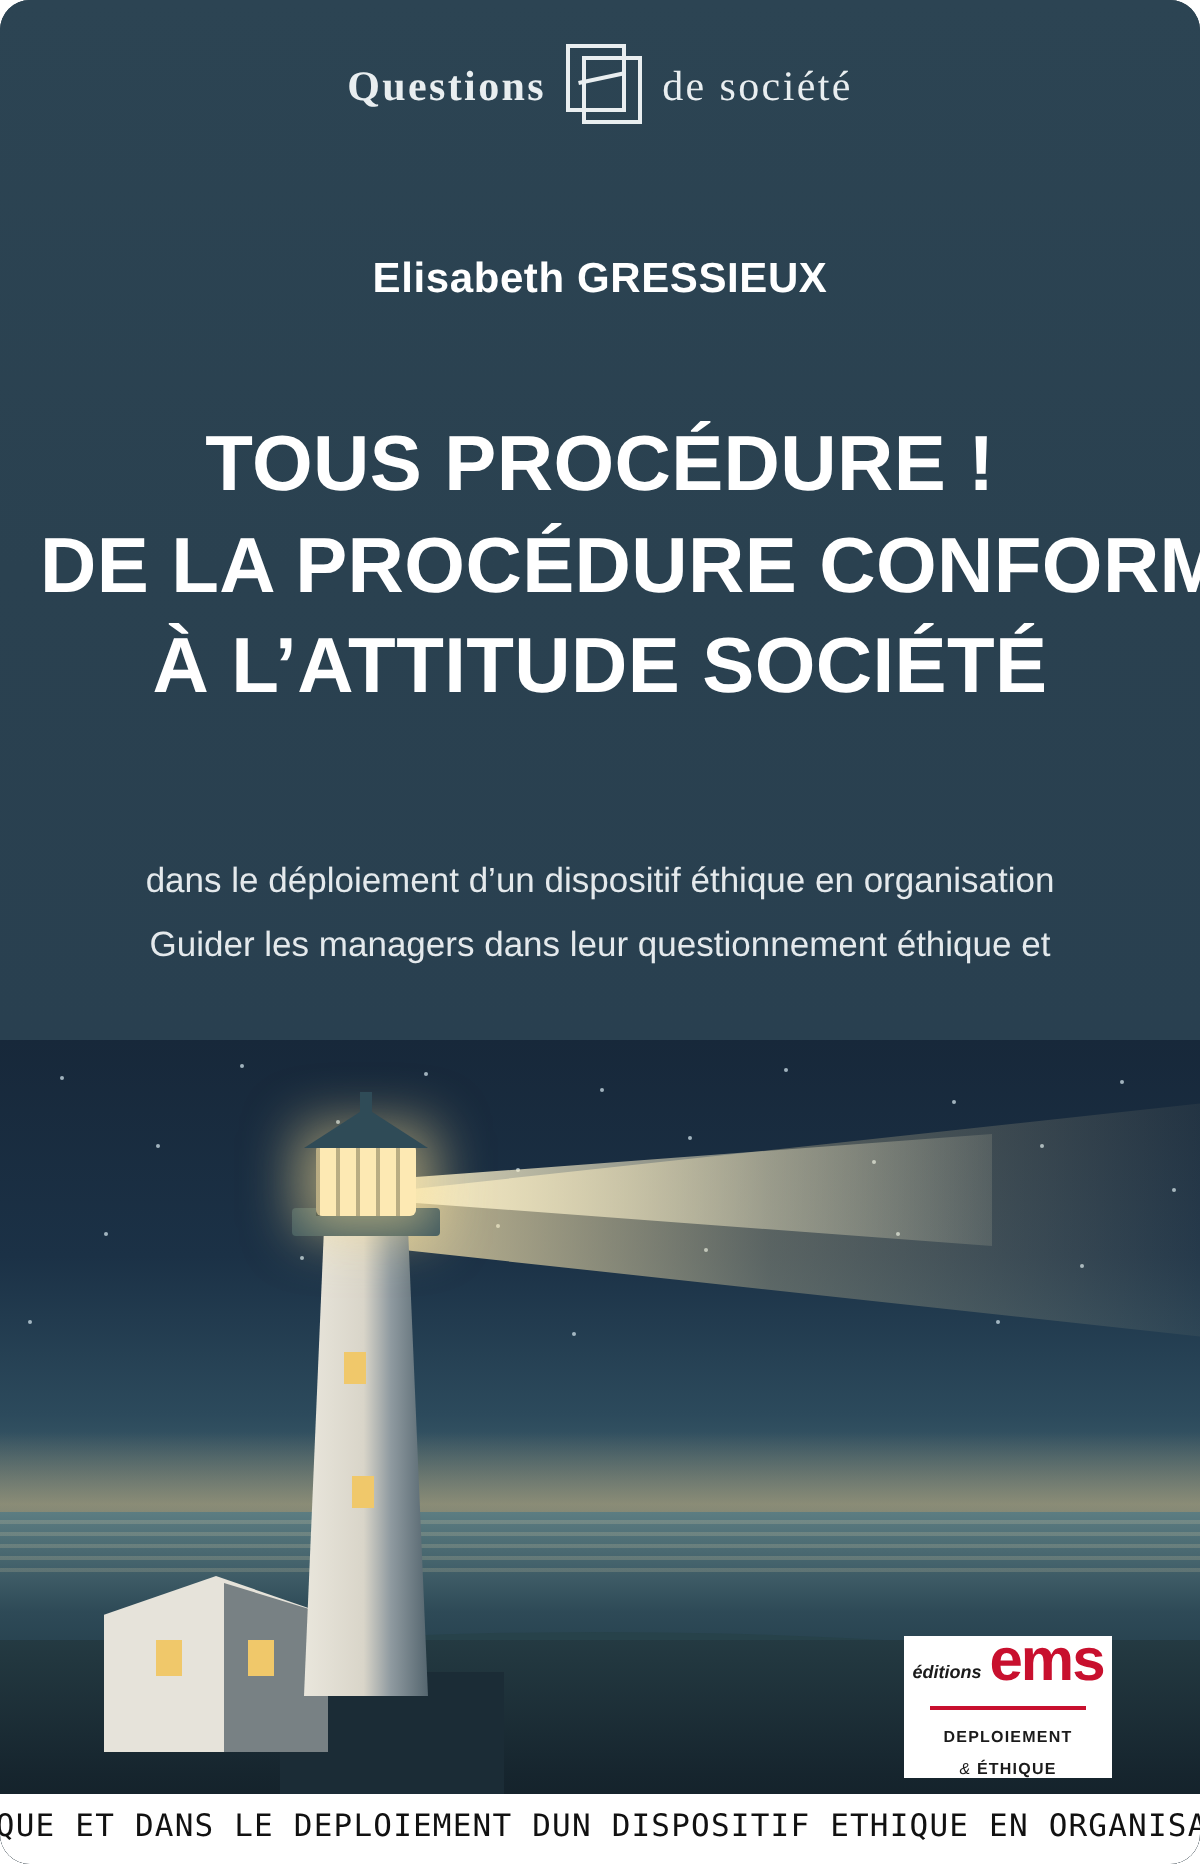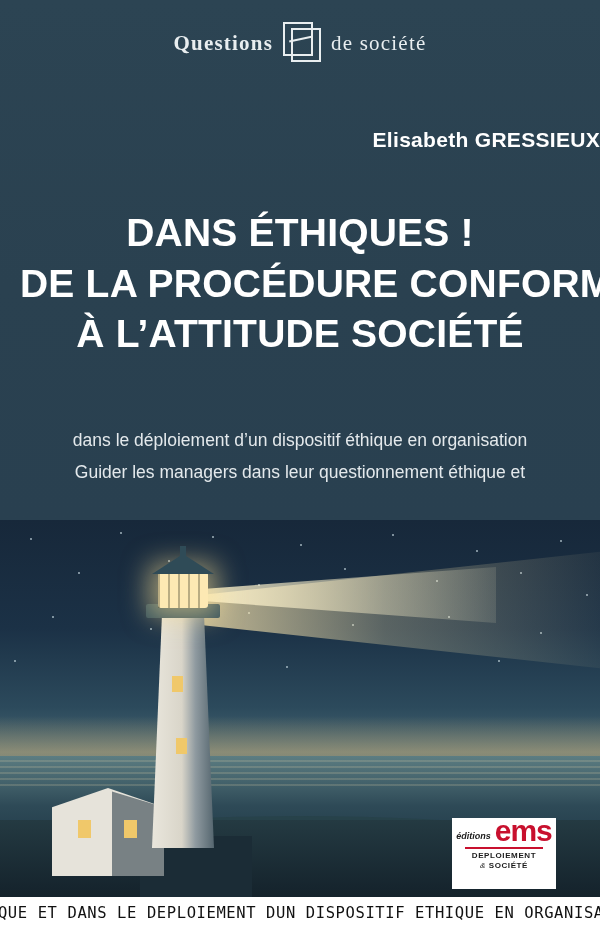--- a/index.html
+++ b/index.html
@@ -9,20 +9,21 @@
   }
   body {
     font-family: "Liberation Sans", sans-serif;
   }
   .page {
     position: relative;
     width: 600px;
     height: 932px;
     overflow: hidden;
     background: #1d3442;
+    border-radius: 15px;
   }
 
   
   .cover-top {
     position: absolute;
     left: 0; top: 0;
     width: 600px;
     height: 520px;
     background: #2a4250;
     background: linear-gradient(180deg, #2c4453 0%, #2a4150 55%, #294050 100%);
@@ -68,21 +69,21 @@
     width: 24px; height: 2px;
     background: #e9eef0;
     transform: rotate(-12deg);
   }
 
   
   .author {
     position: absolute;
     left: 0; top: 128px;
     width: 600px;
-    text-align: right;
+    text-align: center;
     color: #ffffff;
     font-size: 21px;
     font-weight: bold;
     letter-spacing: 0.3px;
   }
 
   
   .title {
     position: absolute;
     left: 20px; top: 208px;
@@ -247,21 +248,21 @@
 
   
   .publisher {
     position: absolute;
     left: 452px; top: 818px;
     width: 104px; height: 71px;
     background: #ffffff;
     display: flex;
     flex-direction: column;
     align-items: center;
-    justify-content: flex-start;
+    justify-content: space-between;
   }
   .pub-top {
     display: flex;
     align-items: flex-end;
     gap: 4px;
   }
   .pub-editions {
     font-size: 9px;
     color: #1b1b1b;
     font-weight: bold;
@@ -326,21 +327,21 @@
 
   <div class="cover-top">
 
     <div class="collection">
       <span class="coll-word">Questions</span><span class="coll-logo"><span class="sq sq1"></span><span class="sq sq2"></span><span class="bar"></span></span><span class="coll-word light">de société</span>
     </div>
 
     <div class="author">Elisabeth GRESSIEUX</div>
 
     <div class="title">
-      <span class="line">DANS ÉTHIQUES !</span>
+      <span class="line">TOUS PROCÉDURE !</span>
       <span class="line">DE LA PROCÉDURE CONFORME</span>
       <span class="line">À L’ATTITUDE SOCIÉTÉ</span>
     </div>
 
     <div class="subtitle">
       <span class="sline">dans le déploiement d’un dispositif éthique en organisation</span>
       <span class="sline">Guider les managers dans leur questionnement éthique et</span>
     </div>
   </div>
 
@@ -396,20 +397,20 @@
     <div class="lh-roof-knob"></div>
   </div>
 
   <div class="publisher">
     <div class="pub-top">
       <span class="pub-editions">éditions</span>
       <span class="pub-ems">ems</span>
     </div>
     <div class="pub-rule"></div>
     <div class="pub-sub1">DEPLOIEMENT</div>
-    <div class="pub-sub2"><span class="amp">&amp;</span> <span>SOCIÉTÉ</span></div>
+    <div class="pub-sub2"><span class="amp">&amp;</span> <span>ÉTHIQUE</span></div>
   </div>
 
   <div class="bottom-strip">
     <div class="strip-text">IQUE ET DANS LE DEPLOIEMENT DUN DISPOSITIF ETHIQUE EN ORGANISATION</div>
   </div>
 
 </div>
 
 </body></html>

